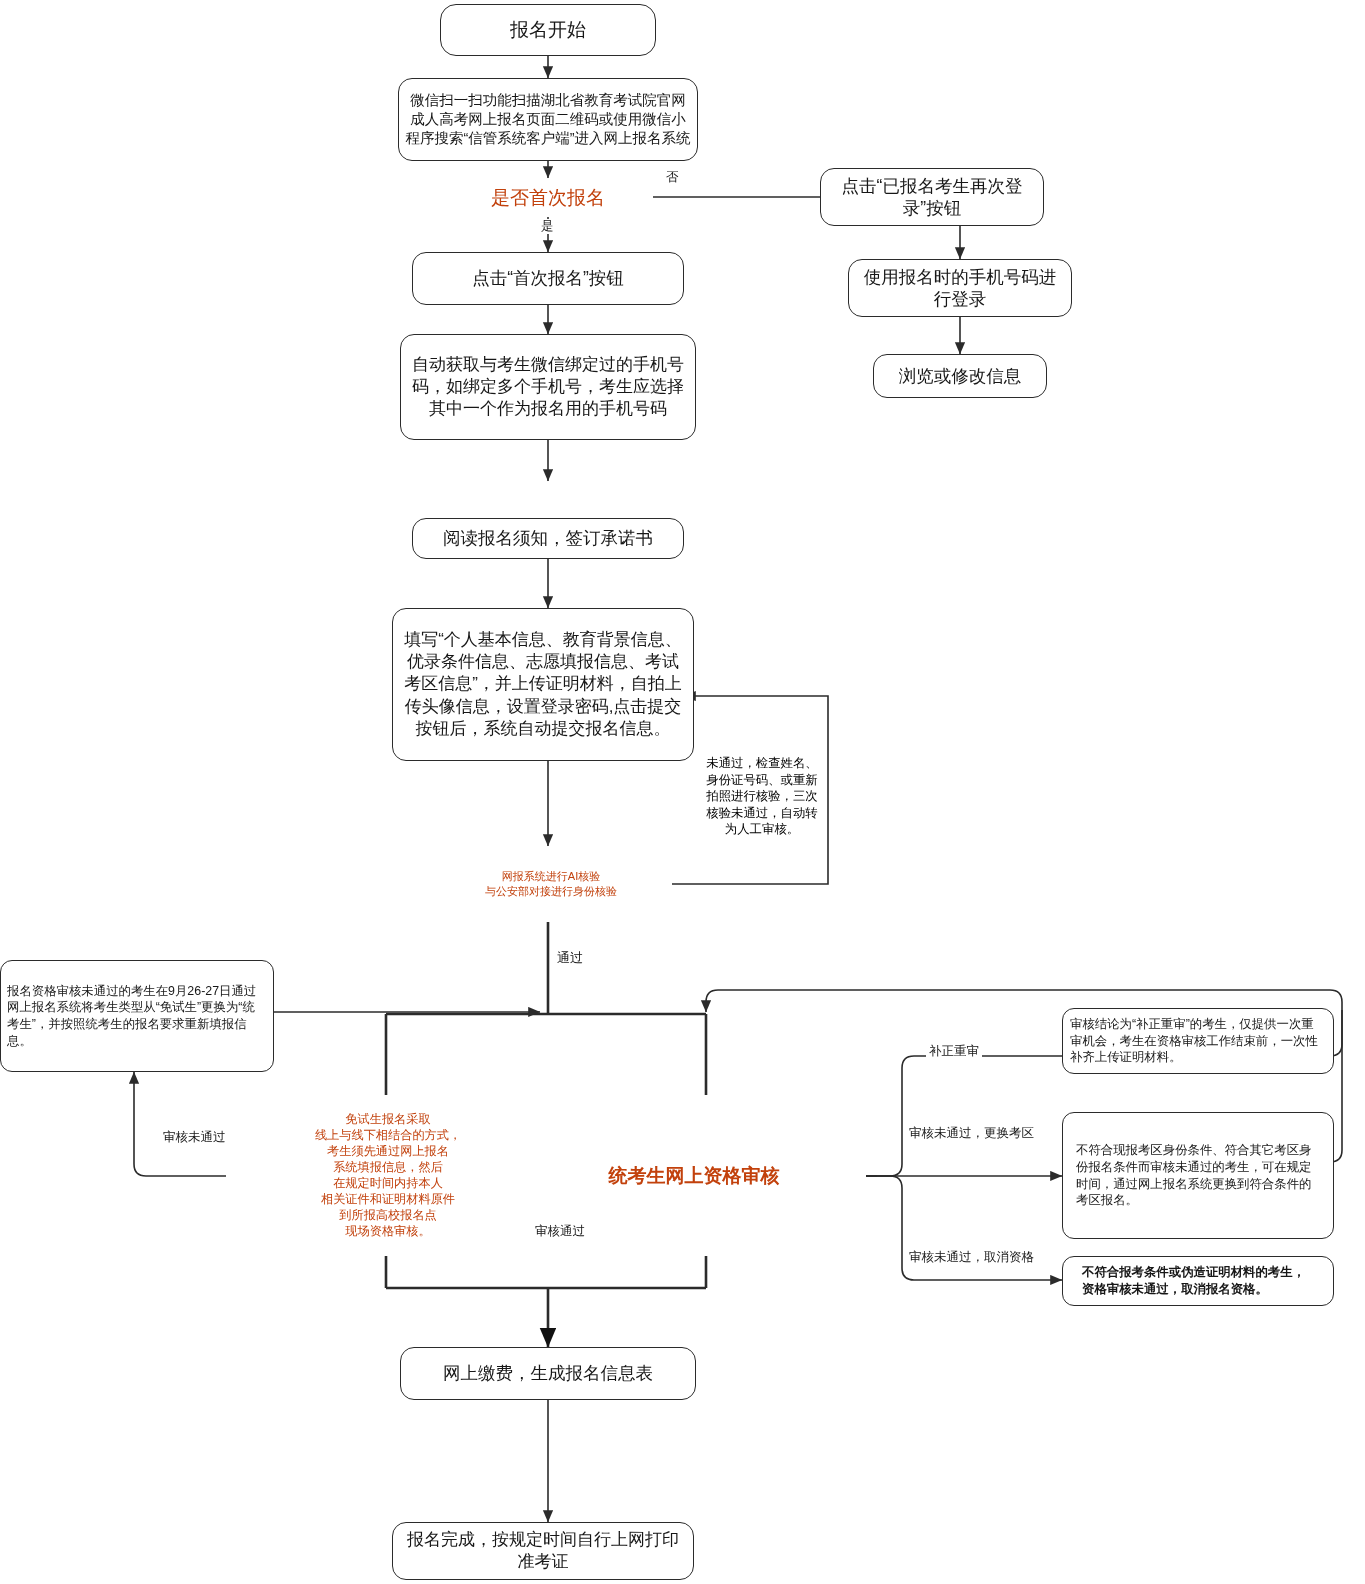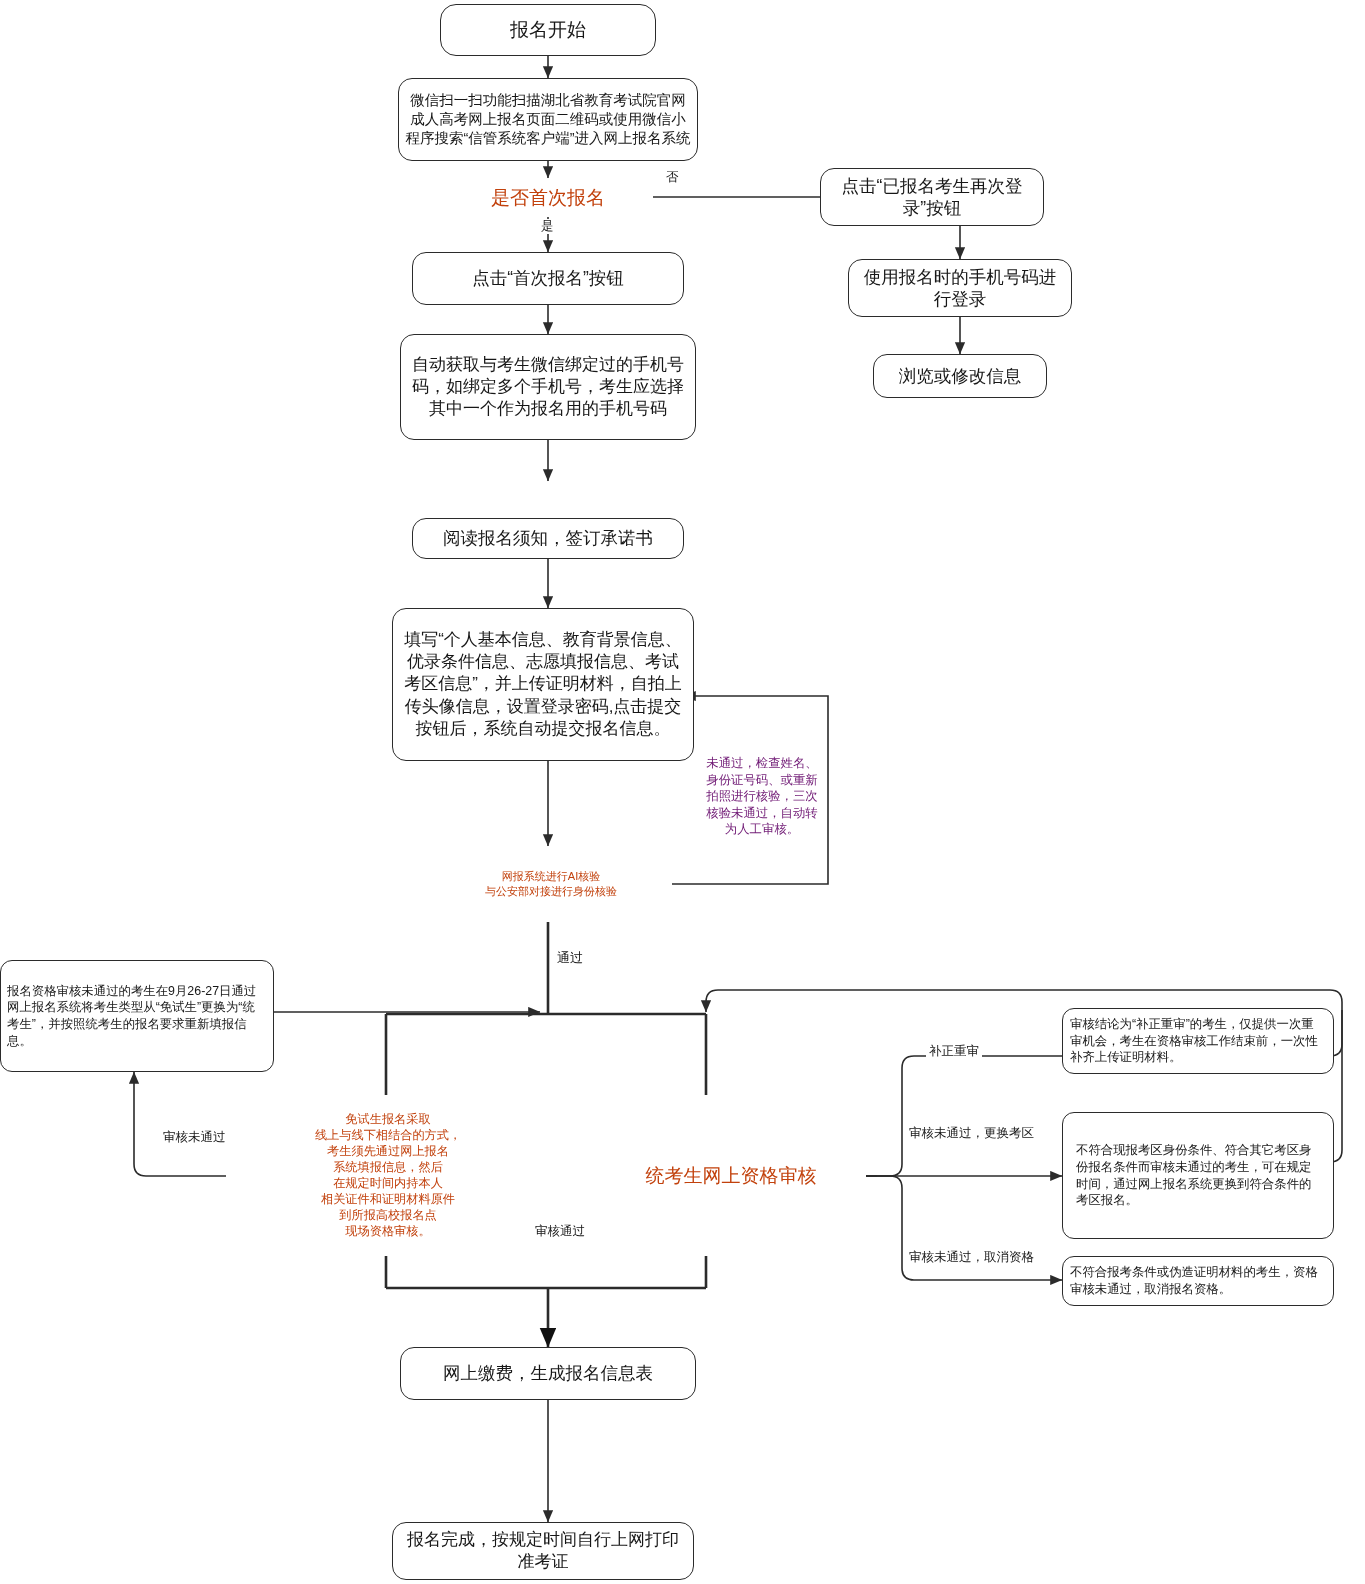--- a/index.html
+++ b/index.html
@@ -70,21 +70,21 @@
     color: #171717;
     white-space: nowrap;
     line-height: 1.2;
   }
   .edge-label.ml { font-size: 13px; }
   .note-text {
     position: absolute;
     font-size: 12.4px;
     line-height: 1.34;
     white-space: pre-line;
-    color: #701a75;
+    color: #000000;
   }
 </style>
 </head>
 <body>
 
 <div id="canvas">
 
   <svg class="edges" viewBox="0 0 1365 1584">
     <defs>
       <marker id="arrow" markerWidth="9" markerHeight="9" refX="7.4" refY="3.2" orient="auto" markerUnits="strokeWidth">
@@ -174,33 +174,33 @@
 
   <div class="diamond-label tiny" style="left:288px; top:1090px; width:200px; height:170px;">免试生报名采取
 线上与线下相结合的方式，
 考生须先通过网上报名
 系统填报信息，然后
 在规定时间内持本人
 相关证件和证明材料原件
 到所报高校报名点
 现场资格审核。</div>
 
-  <div class="diamond-label big" style="left:621px; top:1155px; width:220px; height:42px;">统考生网上资格审核</div>
+  <div class="diamond-label big" style="left:584px; top:1155px; width:220px; height:42px;font-weight:bold;">统考生网上资格审核</div>
 
   <div class="node md" style="left:400px; top:1347px; width:296px; height:53px;">网上缴费，生成报名信息表</div>
 
   <div class="node md" style="left:392px; top:1522px; width:302px; height:58px; white-space:normal; font-size:17px;">报名完成，按规定时间自行上网打印准考证</div>
 
   <div class="node note" style="left:0px; top:960px; width:274px; height:112px; font-size:12.4px; line-height:1.35; white-space:normal; padding:6px 6px;">报名资格审核未通过的考生在9月26-27日通过网上报名系统将考生类型从“免试生”更换为“统考生”，并按照统考生的报名要求重新填报信息。</div>
 
   <div class="node note" style="left:1062px; top:1008px; width:272px; height:66px; font-size:12.4px; line-height:1.35; white-space:normal; padding:5px 7px;">审核结论为“补正重审”的考生，仅提供一次重审机会，考生在资格审核工作结束前，一次性补齐上传证明材料。</div>
 
   <div class="node note" style="left:1062px; top:1112px; width:272px; height:127px; font-size:12.4px; line-height:1.35; white-space:normal; padding:5px 13px;">不符合现报考区身份条件、符合其它考区身份报名条件而审核未通过的考生，可在规定时间，通过网上报名系统更换到符合条件的考区报名。</div>
 
-  <div class="node note" style="left:1062px; top:1256px; width:272px; height:50px; font-size:12.4px; line-height:1.35; white-space:normal; padding:5px 7px;">不符合报考条件或伪造证明材料的考生，资格审核未通过，取消报名资格。</div>
+  <div class="node note" style="left:1062px; top:1256px; width:272px; height:50px; font-size:12.4px; line-height:1.35; white-space:normal; padding:5px 19px;font-weight:bold;">不符合报考条件或伪造证明材料的考生，资格审核未通过，取消报名资格。</div>
 
   <div class="note-text" style="left:700px; top:755px; width:124px; text-align:center;">未通过，检查姓名、
 身份证号码、或重新
 拍照进行核验，三次
 核验未通过，自动转
 为人工审核。</div>
 
   <div class="edge-label" style="left:663px; top:170px;">否</div>
 
   <div class="edge-label" style="left:538px; top:219px;">是</div>

